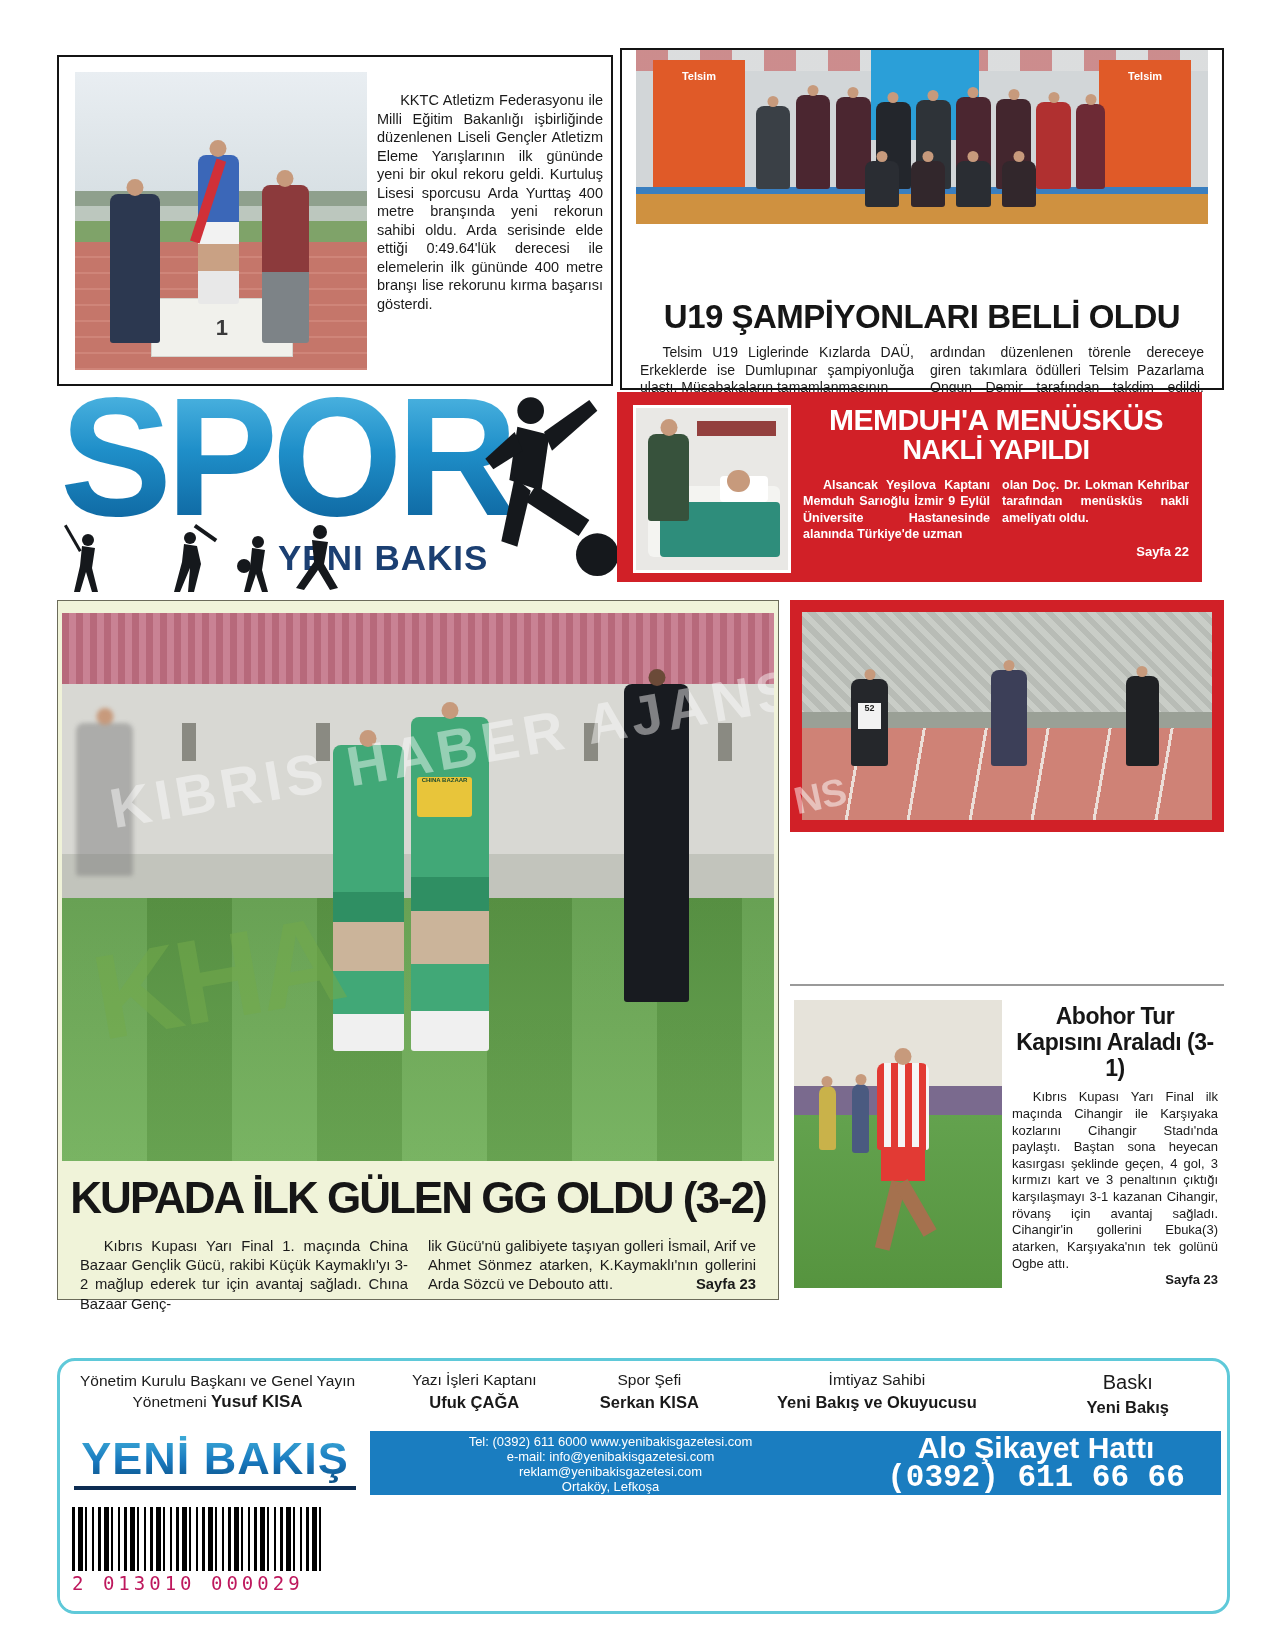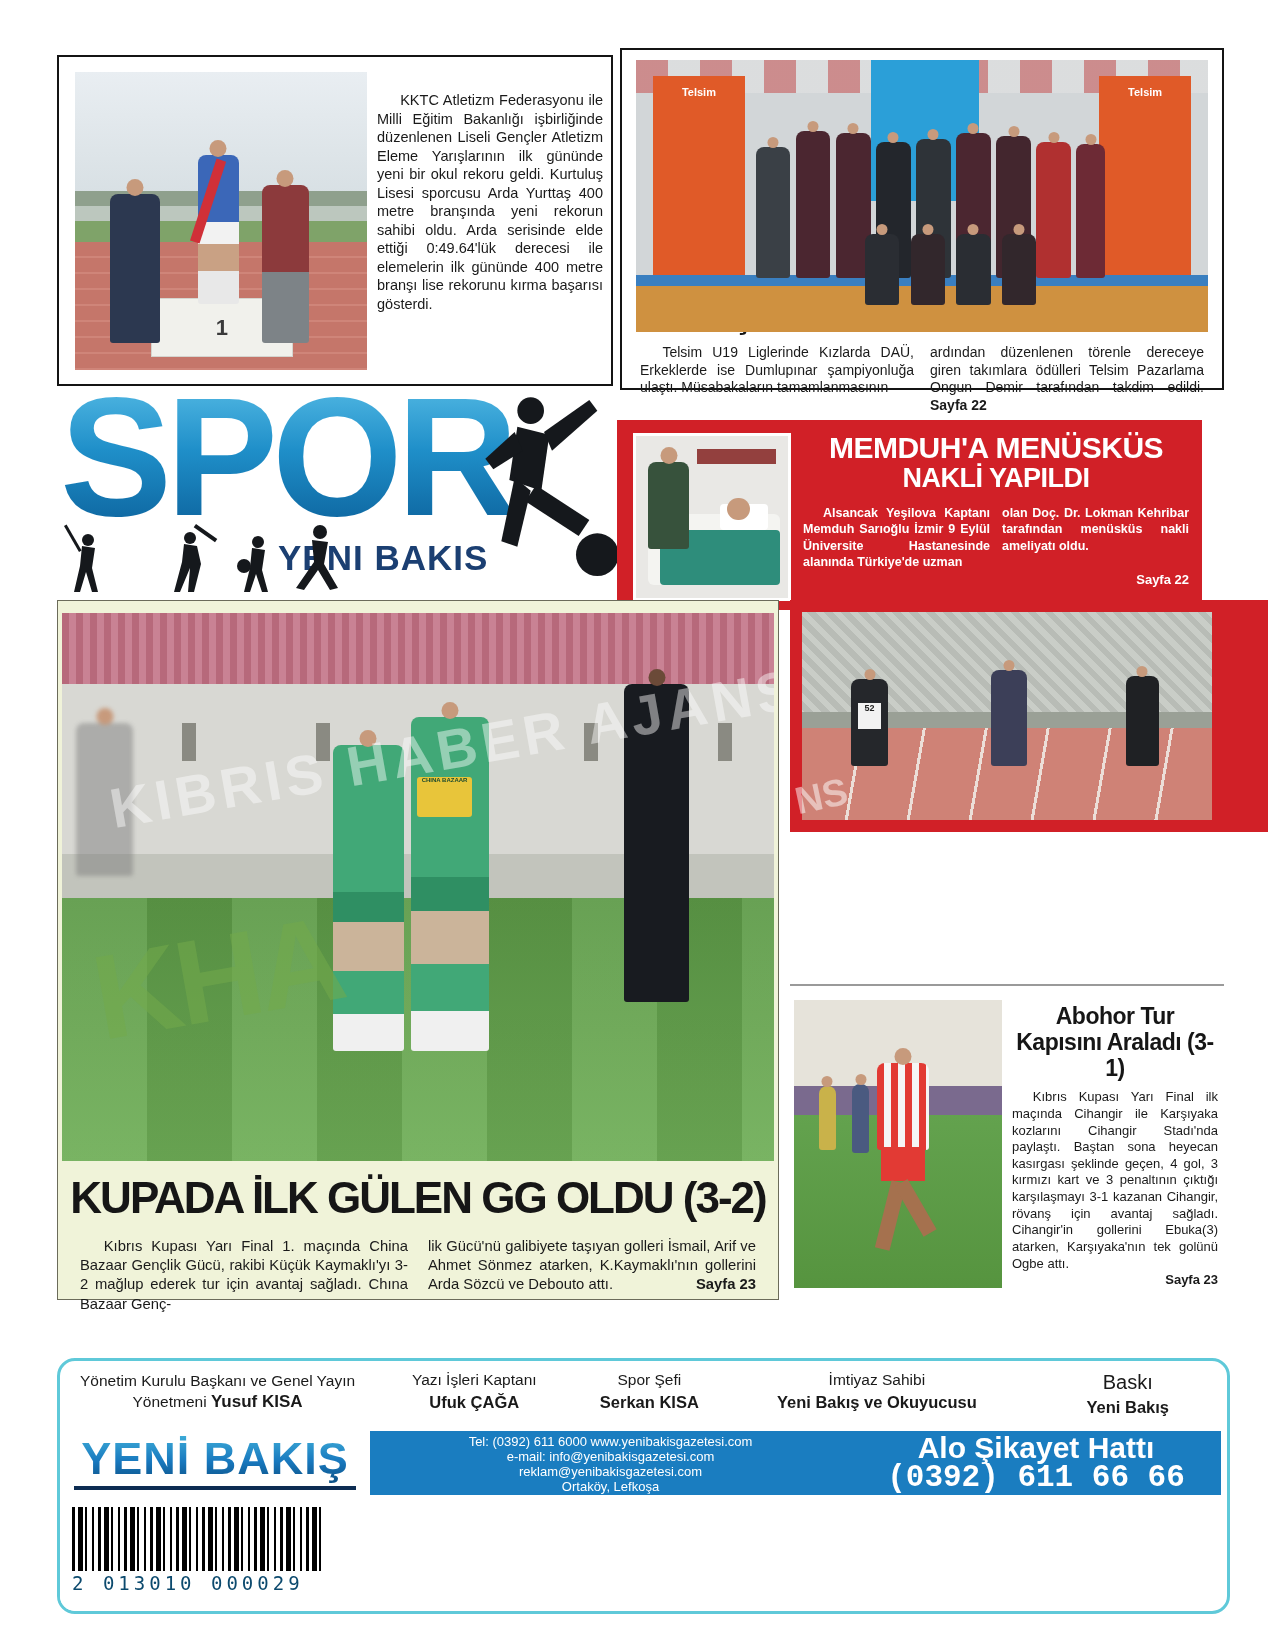--- a/index.html
+++ b/index.html
@@ -53,21 +53,21 @@
         <span class="layer" style="left:12%;top:2%;width:24%;height:58%;background:#d03038;transform:rotate(18deg);"></span>
       </span>
       <span class="person" style="left:64%;top:38%;width:16%;height:53%;background:linear-gradient(#8c3a3c 0 55%,#7d8387 55% 100%);"></span>
     </div>
     <div class="abs" style="left:318px;top:22px;width:226px;height:295px;">
       <p class="indent" style="margin-top:12px;font-size:14.5px;line-height:1.28;text-align:justify;">KKTC Atletizm Federasyonu ile Milli Eğitim Bakanlığı işbirliğinde düzenlenen Liseli Gençler Atletizm Eleme Yarışlarının ilk gününde yeni bir okul rekoru geldi. Kurtuluş Lisesi sporcusu Arda Yurttaş 400 metre branşında yeni rekorun sahibi oldu. Arda serisinde elde ettiği 0:49.64'lük derecesi ile elemelerin ilk gününde 400 metre branşı lise rekorunu kırma başarısı gösterdi.</p>
     </div>
   </section>
 
   <section class="card bordered" style="left:620px;top:48px;width:604px;height:342px;">
-    <div class="ph" style="left:14px;top:10px;width:572px;height:272px;">
+    <div class="ph" style="left:14px;top:0;width:572px;height:174px;">
       <div class="layer" style="inset:0;background:#d2d6d8;"></div>
       <div class="layer" style="left:0;top:0;width:100%;height:12%;background:repeating-linear-gradient(90deg,#c75050 0 32px,#e3e3e3 32px 64px);opacity:.55;"></div>
       <div class="layer" style="left:3%;top:6%;width:16%;height:88%;background:#e05a28;color:#fff;font-size:11px;font-weight:bold;padding-top:10px;text-align:center;">
         <span>Telsim</span>
       </div>
       <div class="layer" style="right:3%;top:6%;width:16%;height:88%;background:#e05a28;color:#fff;font-size:11px;font-weight:bold;padding-top:10px;text-align:center;">
         <span>Telsim</span>
       </div>
       <div class="layer" style="left:41%;top:0;width:19%;height:52%;background:#2b9fd8;"></div>
       <div class="layer" style="left:0;bottom:0;width:100%;height:17%;background:#cf9140;"></div>
@@ -124,21 +124,21 @@
       <circle cx="42" cy="14" r="10"></circle>
       <path d="M32 26 L56 32 L50 74 L26 66 Z"></path>
       <path d="M52 30 L86 6 L92 14 L58 44 Z"></path>
       <path d="M30 30 L8 50 L14 58 L36 44 Z"></path>
       <path d="M46 70 L86 96 L78 108 L38 82 Z"></path>
       <path d="M30 64 L20 112 L32 116 L42 74 Z"></path>
       <circle cx="92" cy="122" r="16"></circle>
     </svg>
   </div>
 
-  <section class="card" style="left:617px;top:420px;width:585px;height:190px;background:#d12027;">
+  <section class="card" style="left:617px;top:392px;width:585px;height:190px;background:#d12027;">
     <div class="ph" style="left:16px;top:13px;width:152px;height:162px;border:3px solid #fff;">
       <div class="layer" style="inset:0;background:#e9e8e5;"></div>
       <div class="layer" style="left:40%;top:8%;width:52%;height:9%;background:#93403e;"></div>
       <div class="layer" style="left:8%;top:48%;width:87%;height:44%;background:#f4f4f1;border-radius:6px;"></div>
       <div class="layer" style="left:55%;top:42%;width:32%;height:16%;background:#ffffff;border-radius:4px;"></div>
       <div class="layer" style="left:60%;top:38%;width:15%;height:14%;background:#c79a7c;border-radius:50%;"></div>
       <div class="layer" style="left:16%;top:58%;width:79%;height:34%;background:#2e8d7b;border-radius:4px;"></div>
       <span class="person" style="left:8%;top:16%;width:27%;height:54%;background:#37523c;"></span>
     </div>
     <div class="abs" style="left:186px;top:12px;width:386px;height:168px;color:#fff;">
@@ -175,21 +175,21 @@
     <div class="cols" style="margin:14px 22px 0;gap:20px;font-size:14.8px;line-height:1.3;">
       <p class="col indent">Kıbrıs Kupası Yarı Final 1. maçında China Bazaar Gençlik Gücü, rakibi Küçük Kaymaklı'yı 3-2 mağlup ederek tur için avantaj sağladı. Chına Bazaar Genç-</p>
       <p class="col">
         <span>lik Gücü'nü galibiyete taşıyan golleri İsmail, Arif ve Ahmet Sönmez atarken, K.Kaymaklı'nın gollerini Arda Sözcü ve Debouto attı.</span>
         <span class="pref" style="float:right;">Sayfa 23</span>
       </p>
     </div>
   </section>
 
   <section class="card" style="left:790px;top:600px;width:434px;height:356px;">
-    <div class="abs" style="left:0;top:0;width:434px;height:232px;background:#d12027;padding-left:44px;">
+    <div class="abs" style="left:0;top:0;width:434px;height:232px;background:#d12027;">
       <div class="ph" style="left:12px;top:12px;width:410px;height:208px;">
         <div class="layer" style="left:0;top:0;width:100%;height:55%;background:repeating-linear-gradient(45deg,#b8bcb6 0 6px,#c9cdc7 6px 12px);"></div>
         <div class="layer" style="left:0;top:48%;width:100%;height:8%;background:#9aa096;"></div>
         <div class="layer" style="left:0;top:56%;width:100%;height:44%;background:#cf8276;"></div>
         <div class="layer" style="left:0;top:56%;width:100%;height:44%;background:repeating-linear-gradient(100deg,transparent 0 58px,#ecdfd8 58px 61px);"></div>
         <span class="person smallhead" style="left:12%;top:32%;width:9%;height:42%;background:#25272b;">
           <span class="layer" style="left:18%;top:28%;width:64%;height:30%;background:#f2f2f2;color:#222;font-size:9px;font-weight:bold;text-align:center;">52</span>
         </span>
         <span class="person smallhead" style="left:46%;top:28%;width:9%;height:46%;background:#3c3f58;"></span>
         <span class="person smallhead" style="left:79%;top:31%;width:8%;height:43%;background:#1f2124;"></span>
@@ -249,21 +249,21 @@
         <div style="font-size:20px;">Baskı</div>
         <div style="font-size:16.5px;font-weight:bold;margin-top:4px;">Yeni Bakış</div>
       </div>
     </div>
 
     <div class="abs" style="left:0;top:70px;width:310px;height:180px;background:#fff;">
       <div class="brand-word" style="font-size:45px;text-align:center;margin-top:2px;">YENİ BAKIŞ</div>
       <div style="height:4px;background:#0d2c52;margin:1px 14px 0;"></div>
       <div class="abs" style="left:12px;top:76px;width:252px;">
         <div class="bars" style="height:64px;"></div>
-        <div style="font-family:'DejaVu Sans Mono',monospace;font-size:19px;letter-spacing:4px;color:#0c4a6e;margin-top:1px;white-space:nowrap;">2 013010 000029</div>
+        <div style="font-family:'DejaVu Sans Mono',monospace;font-size:19px;letter-spacing:4px;color:#be185d;margin-top:1px;white-space:nowrap;">2 013010 000029</div>
       </div>
     </div>
 
     <div class="abs" style="left:310px;top:70px;width:851px;height:64px;background:#1a7dc0;display:flex;color:#fff;">
       <div style="flex:1;text-align:center;font-size:13px;font-weight:normal;line-height:15px;padding-top:3px;">
         <div>Tel: (0392) 611 6000  www.yenibakisgazetesi.com</div>
         <div>e-mail: info@yenibakisgazetesi.com</div>
         <div>reklam@yenibakisgazetesi.com</div>
         <div>Ortaköy, Lefkoşa</div>
       </div>

